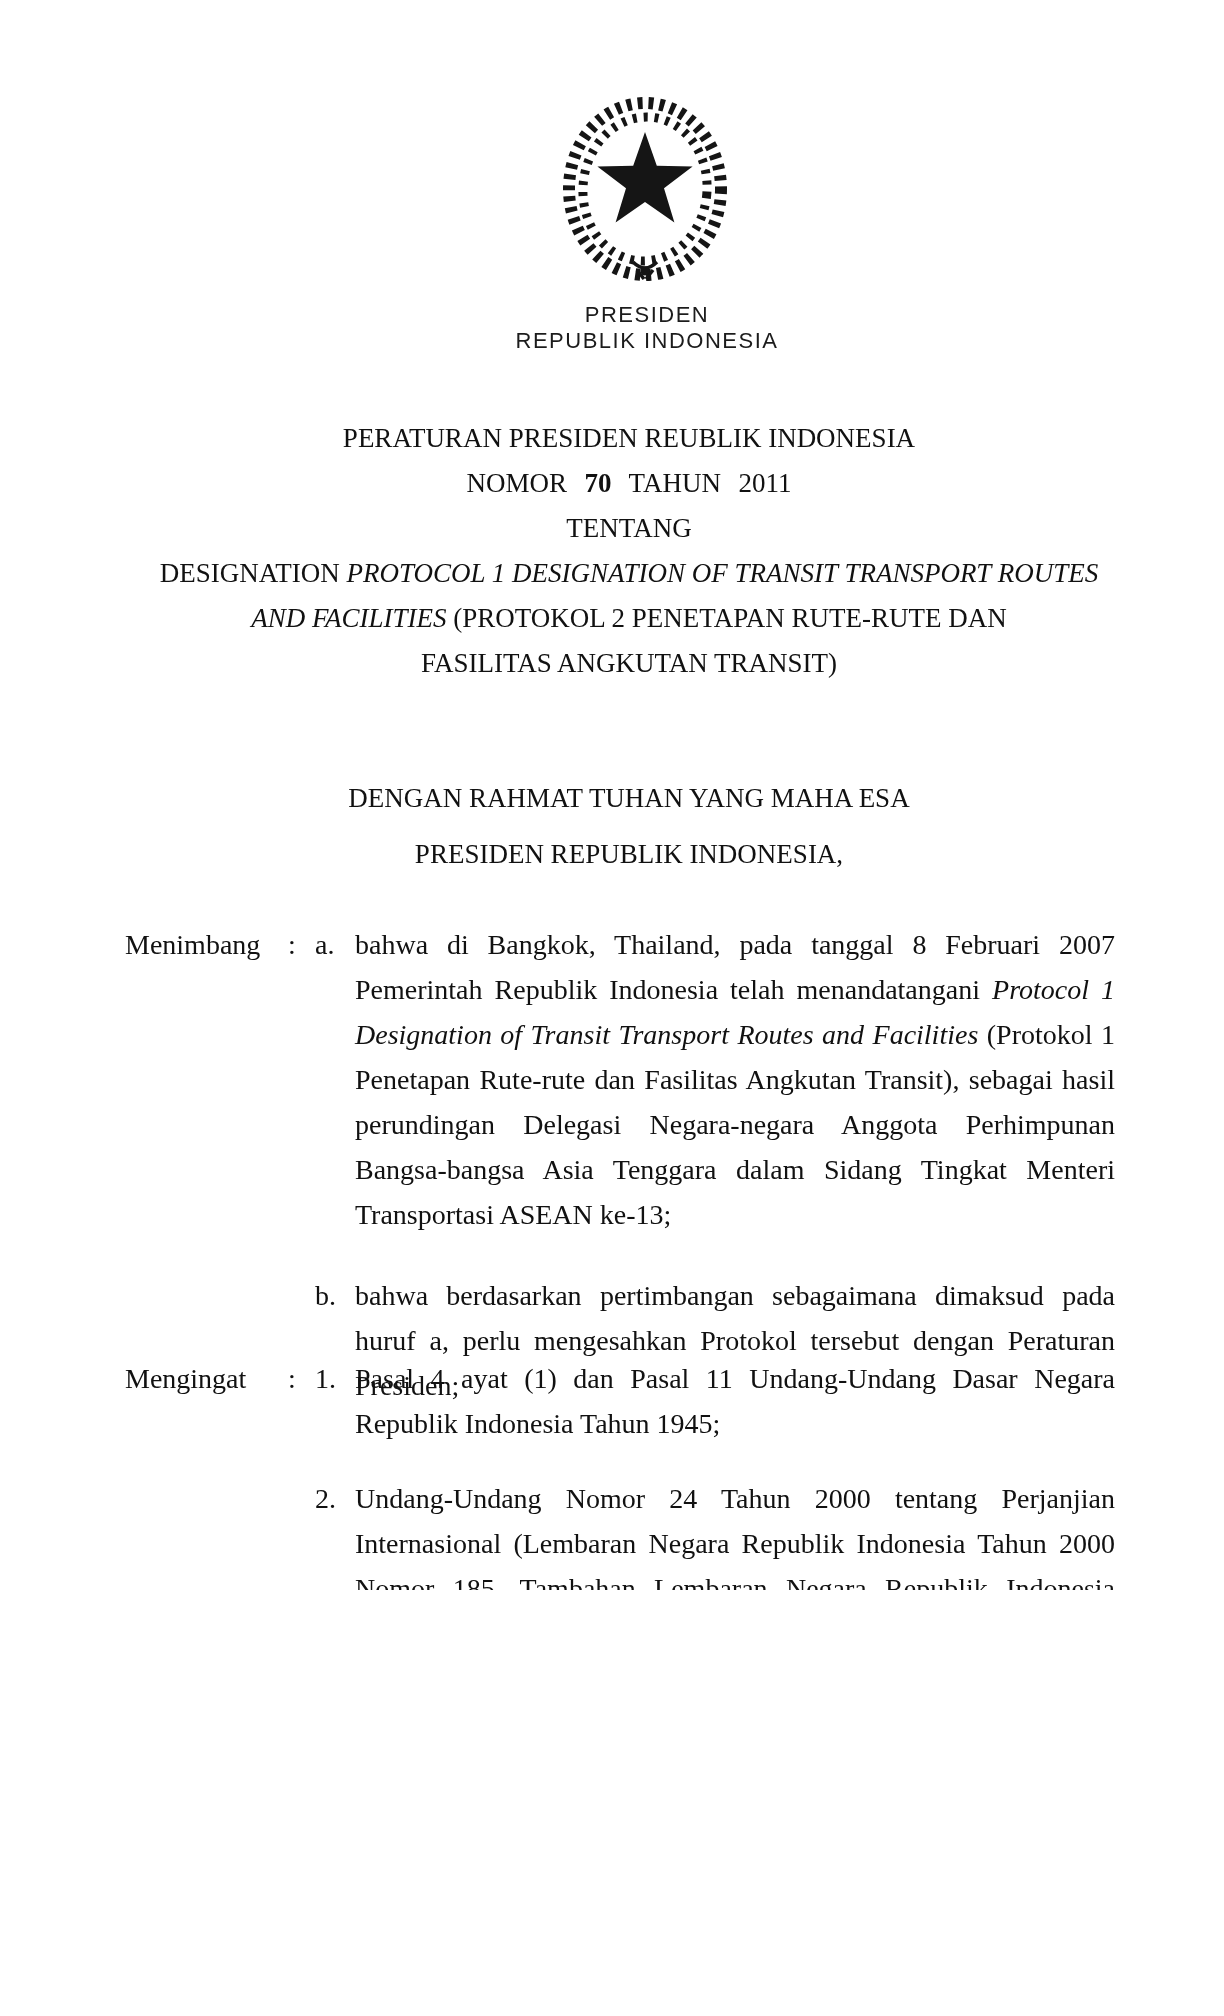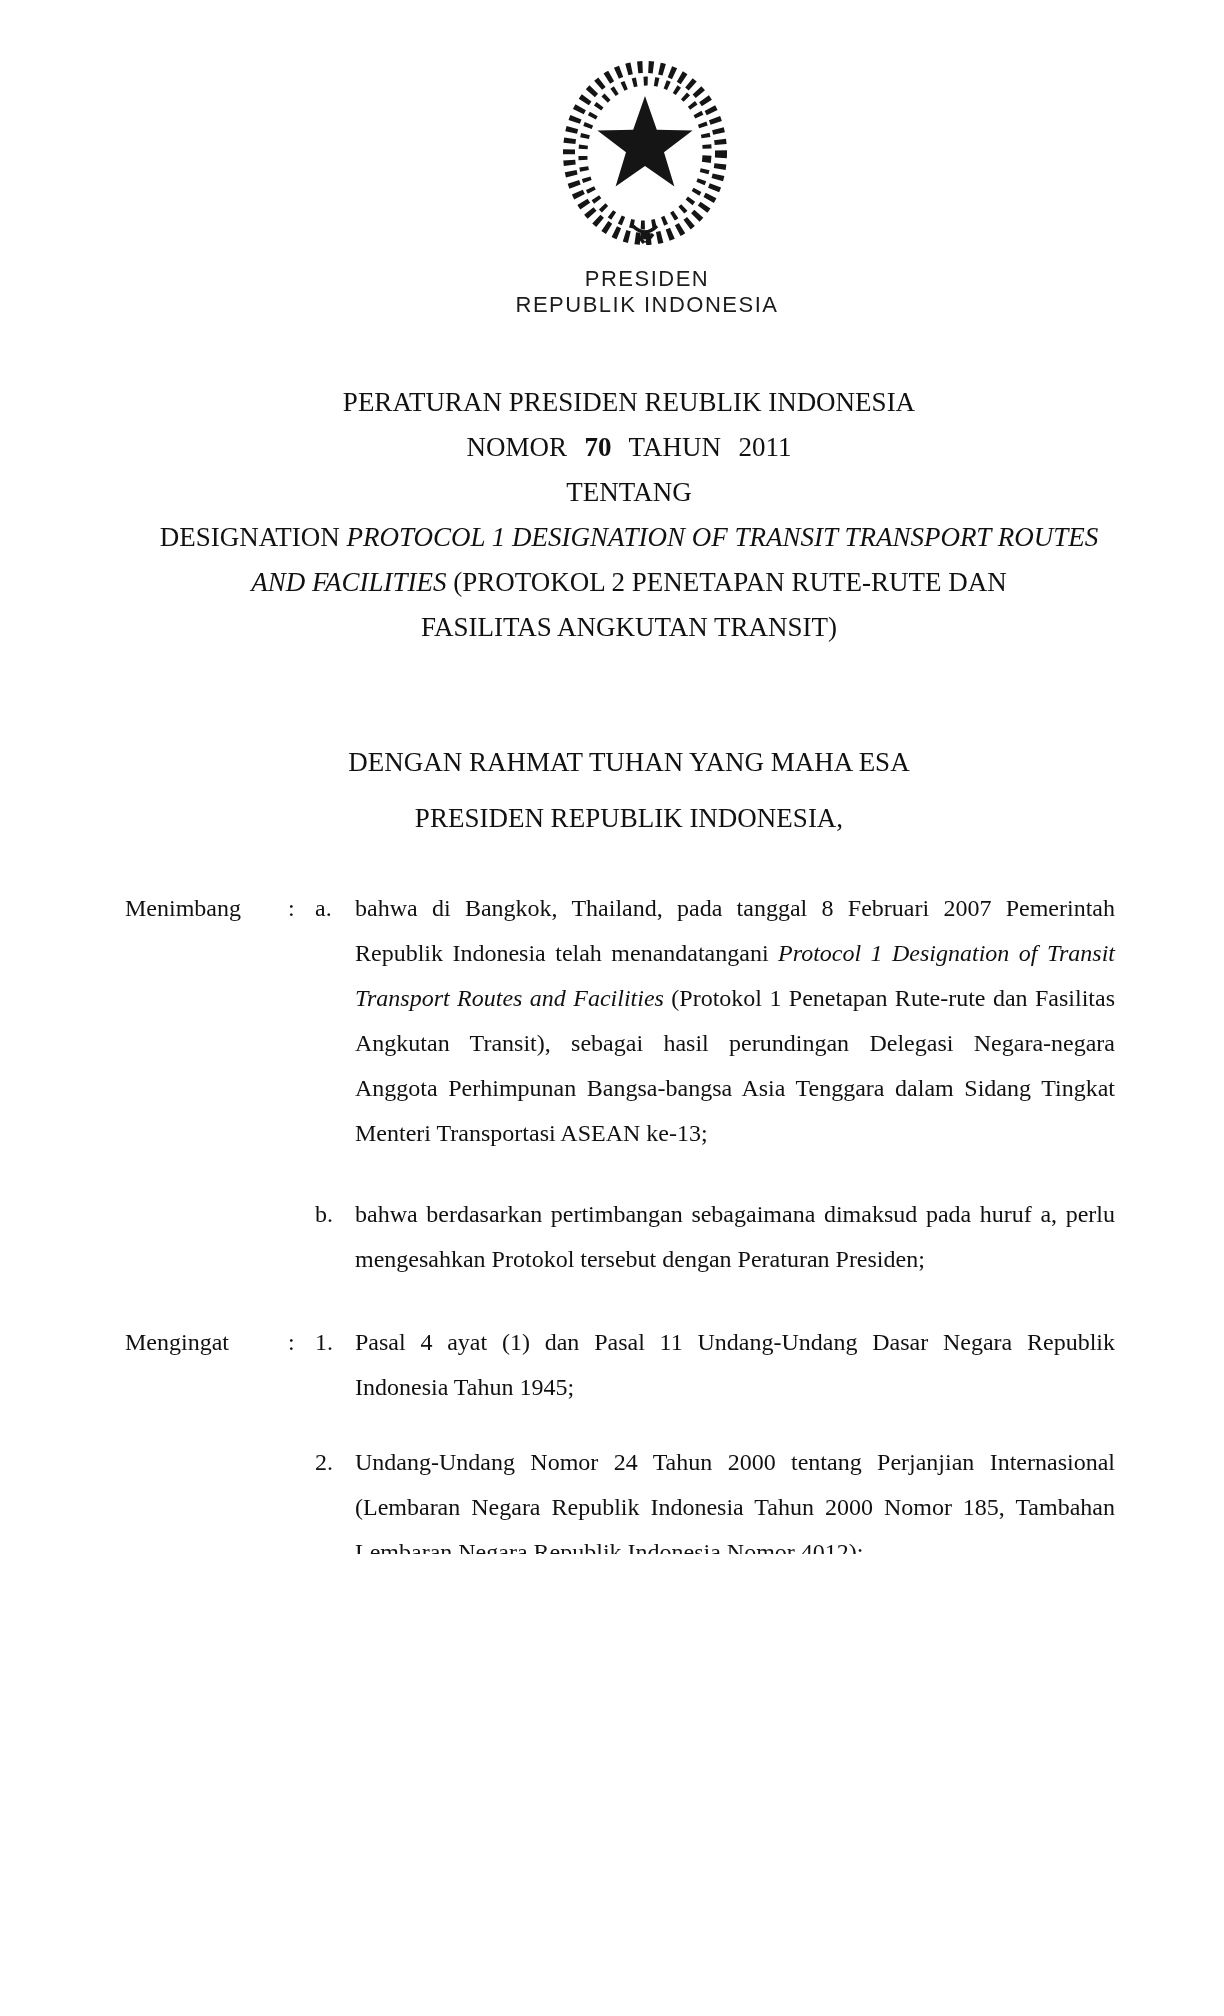--- a/index.html
+++ b/index.html
@@ -5,20 +5,21 @@
   * { margin: 0; padding: 0; box-sizing: border-box; }
   html, body { background: #ffffff; }
   .page {
     position: relative;
     width: 1224px;
     height: 1554px;
     background: #ffffff;
     overflow: hidden;
     font-family: "Liberation Serif", serif;
     color: #111111;
+    margin-top: 36px;
   }
   
   .emblem {
     position: absolute;
     top: 58px;
     left: 553px;
     width: 185px;
     height: 190px;
   }
   
@@ -54,21 +55,21 @@
     text-align: center;
     font-size: 27px;
     line-height: 45px;
   }
   .preamble .line2 { margin-top: 11px; }
   
   .body-section {
     position: absolute;
     left: 125px;
     width: 990px;
-    font-size: 24px;
+    font-size: 28px;
     line-height: 45px;
   }
   .sec-menimbang { top: 886px; }
   .sec-mengingat { top: 1320px; }
   .sec-label { position: absolute; left: 0; top: 0; }
   .sec-colon { position: absolute; left: 163px; top: 0; }
   .items { margin-left: 190px; }
   .item { position: relative; }
   .sec-menimbang .item + .item { margin-top: 36px; }
   .sec-mengingat .item + .item { margin-top: 30px; }

